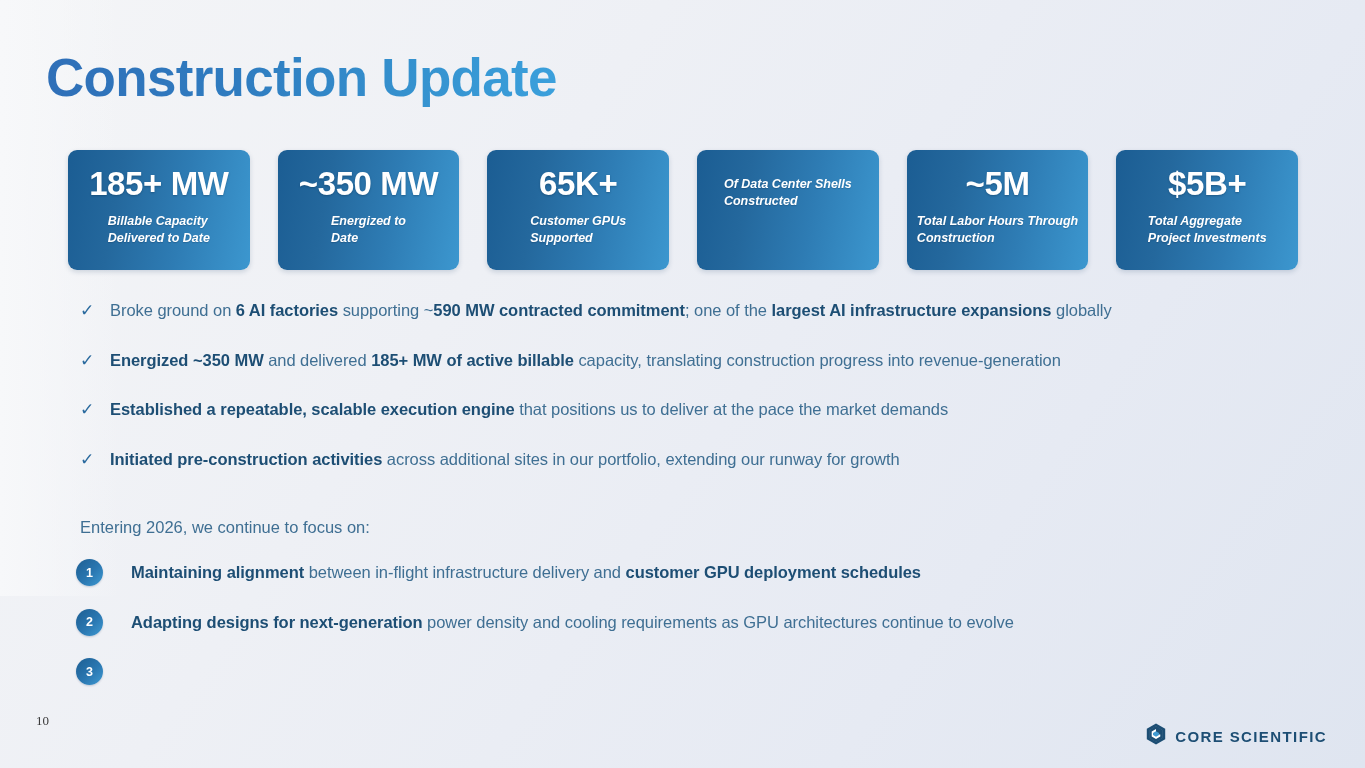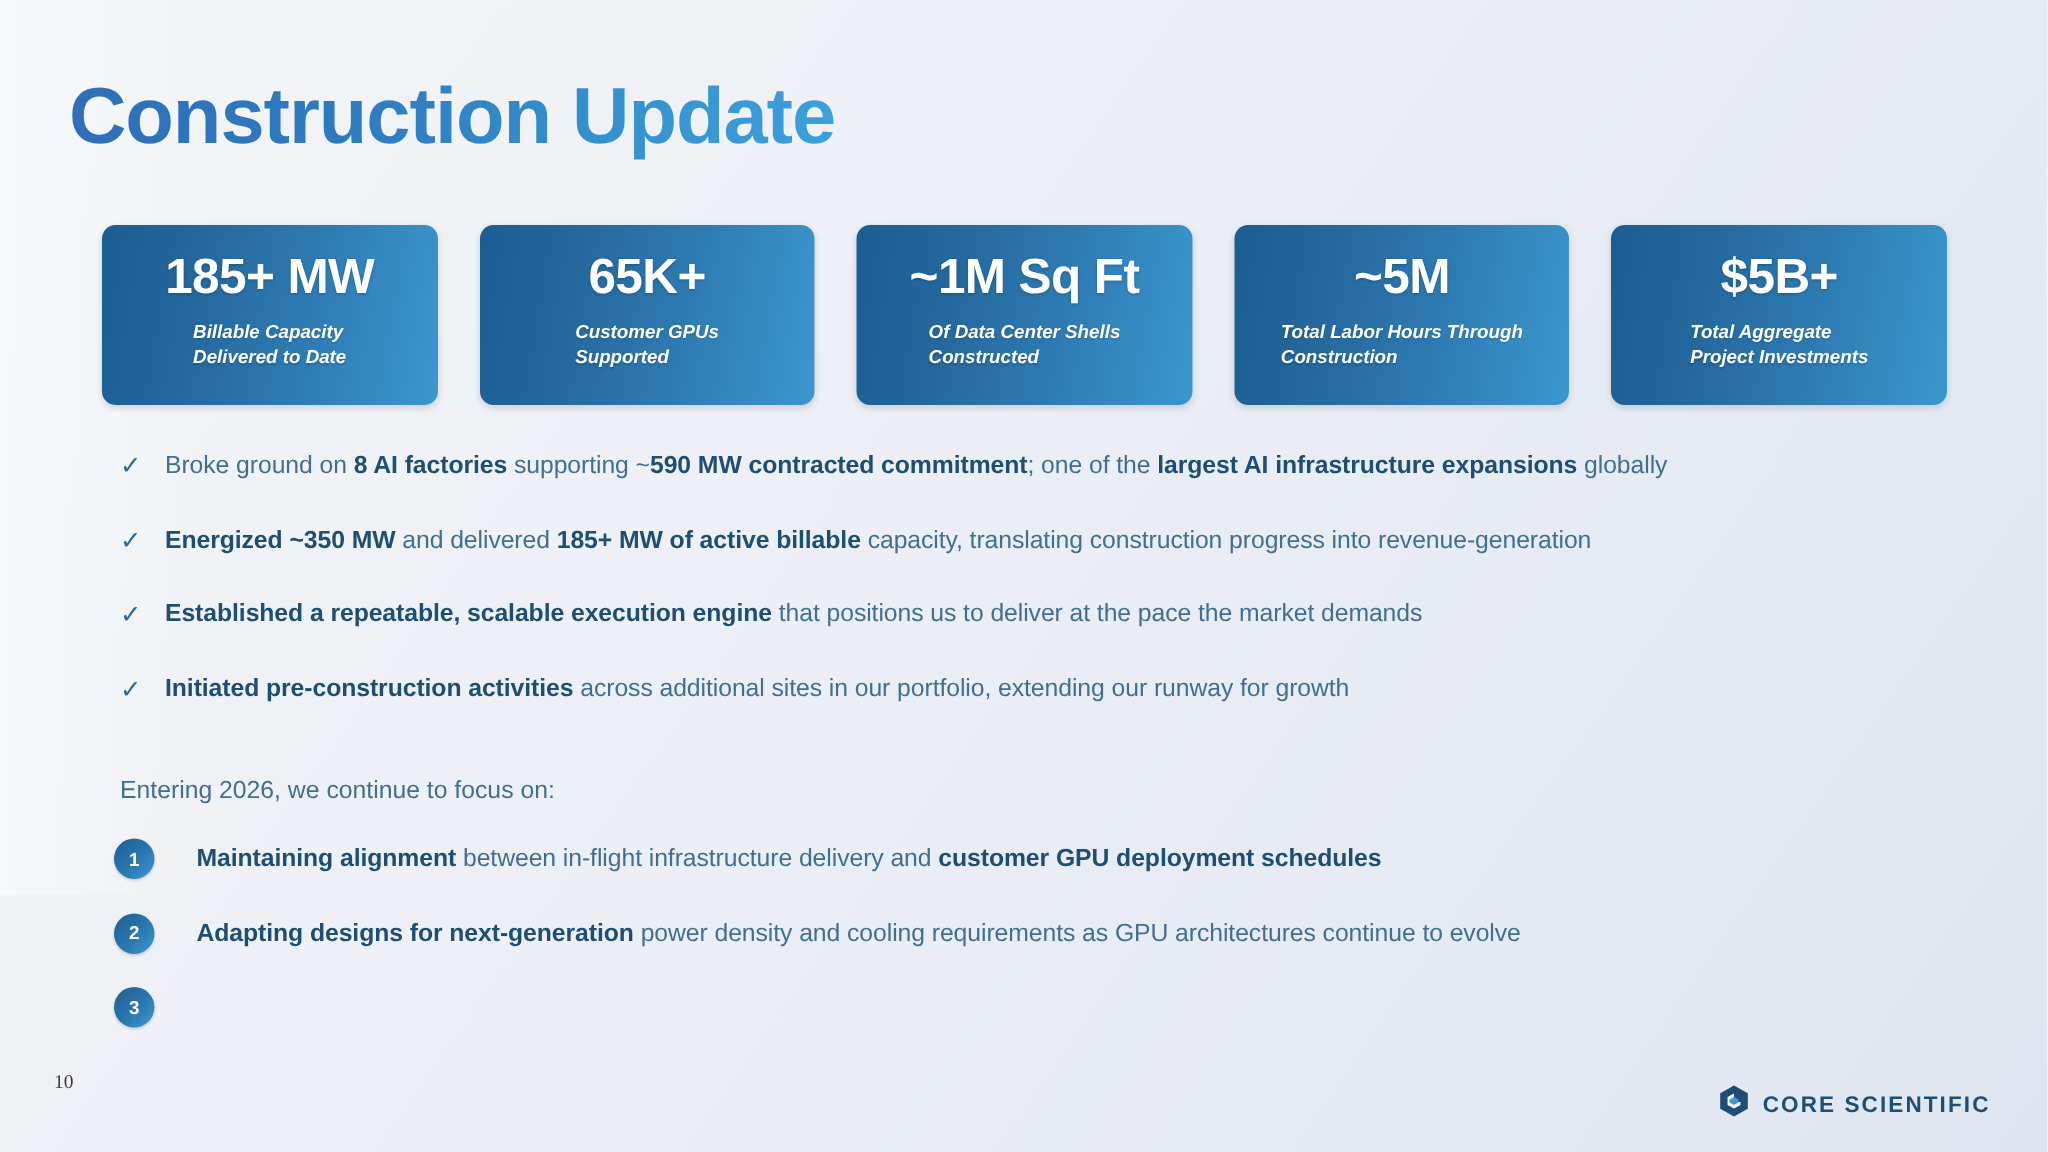--- a/index.html
+++ b/index.html
@@ -217,41 +217,44 @@
 <div class="slide">
 
   <h1 class="title">Construction Update</h1>
 
   <div class="stats">
       <div class="stat-card">
         <div class="stat-value">185+ MW</div>
         <div class="stat-label">Billable Capacity<br>Delivered to Date</div>
       </div>
       <div class="stat-card">
+        <div class="stat-value">~350 MW</div>
+        <div class="stat-label">Energized to<br>Date</div>
+      </div>
+      <div class="stat-card">
         <div class="stat-value">65K+</div>
         <div class="stat-label">Customer GPUs<br>Supported</div>
       </div>
       <div class="stat-card">
-        <div class="stat-value">~1M Sq Ft</div>
         <div class="stat-label">Of Data Center Shells<br>Constructed</div>
       </div>
       <div class="stat-card">
         <div class="stat-value">~5M</div>
         <div class="stat-label">Total Labor Hours Through<br>Construction</div>
       </div>
       <div class="stat-card">
         <div class="stat-value">$5B+</div>
         <div class="stat-label">Total Aggregate<br>Project Investments</div>
       </div>
     </div>
 
   <div class="checks">
       <div class="check-row">
         <div class="check-icon">✓</div>
-        <div class="check-text"><span>Broke ground on </span><b>8 AI factories</b><span> supporting ~</span><b>590 MW contracted commitment</b><span>; one of the </span><b>largest AI infrastructure expansions</b><span> globally</span></div>
+        <div class="check-text"><span>Broke ground on </span><b>6 AI factories</b><span> supporting ~</span><b>590 MW contracted commitment</b><span>; one of the </span><b>largest AI infrastructure expansions</b><span> globally</span></div>
       </div>
       <div class="check-row">
         <div class="check-icon">✓</div>
         <div class="check-text"><b>Energized ~350 MW</b><span> and delivered </span><b>185+ MW of active billable</b><span> capacity, translating construction progress into revenue-generation</span></div>
       </div>
       <div class="check-row">
         <div class="check-icon">✓</div>
         <div class="check-text"><b>Established a repeatable, scalable execution engine</b><span> that positions us to deliver at the pace the market demands</span></div>
       </div>
       <div class="check-row">

